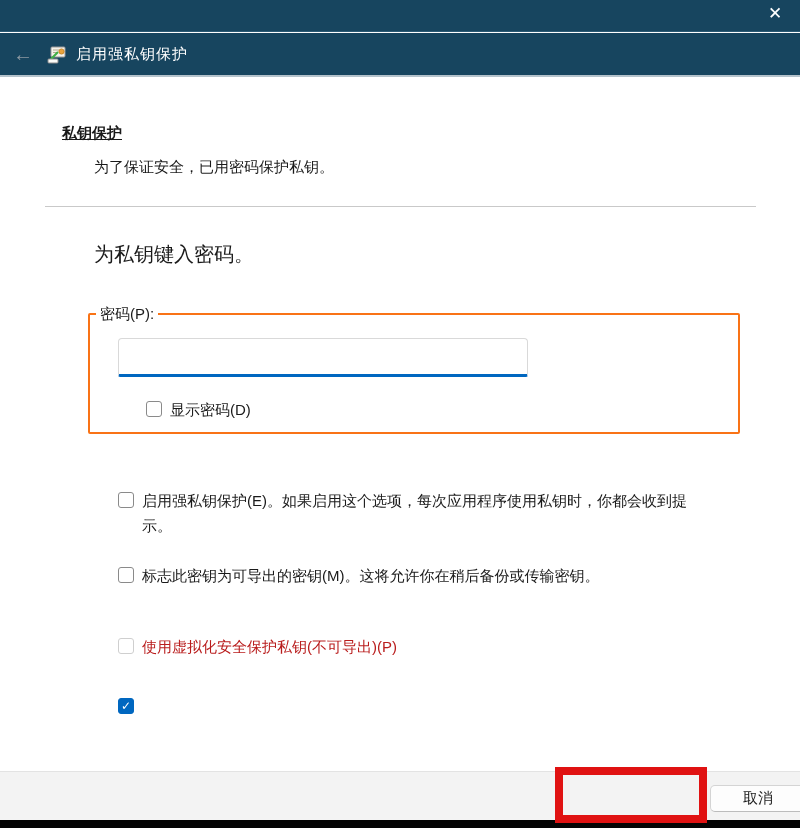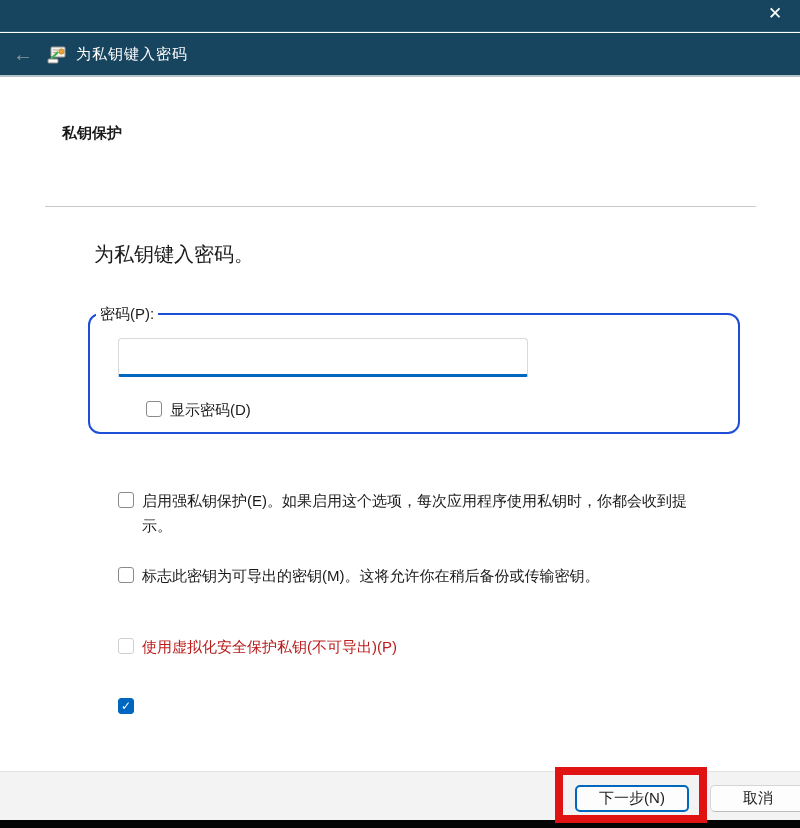--- a/index.html
+++ b/index.html
@@ -23,27 +23,27 @@
     background:#17455f;border-bottom:2px solid #b4c2cb;box-sizing:border-box;
     display:flex;align-items:center;
   }
   .back-btn{
     width:30px;margin-left:8px;color:#8d9aa3;font-size:20px;line-height:1;
     text-align:center;
   }
   .cert-icon{width:22px;height:22px;margin-left:8px;margin-right:8px;display:block;}
   .h-title{color:#ffffff;font-size:15px;letter-spacing:1px;}
   
-  .heading{position:absolute;left:62px;top:124px;font-size:15px;font-weight:bold;}
+  .heading{position:absolute;left:62px;top:124px;font-size:15px;font-weight:bold;text-decoration:underline;}
   .subheading{position:absolute;left:94px;top:158px;font-size:15px;}
   .rule{position:absolute;left:45px;top:206px;width:711px;height:0;border-top:1px solid #c9c9c9;}
   .intro{position:absolute;left:94px;top:241px;font-size:20px;}
   .groupbox{
     position:absolute;left:88px;width:652px;
-    border:2px solid #1d4ed8;border-radius:12px;box-sizing:border-box;background:transparent;
+    border:2px solid #f97316;border-radius:2px;box-sizing:border-box;background:transparent;
   }
   .gb-password{top:313px;height:121px;}
   .gb-options{top:463px;height:281px;}
   .legend{
     position:absolute;left:6px;top:-10px;background:#ffffff;padding:0 4px;
     font-size:15px;white-space:nowrap;
   }
   .pw-input{
     position:absolute;left:118px;top:338px;width:410px;height:39px;box-sizing:border-box;
     border:1px solid #d9d9d9;border-bottom:3px solid #0067c0;border-radius:4px 4px 2px 2px;
@@ -99,24 +99,25 @@
     </div>
     <svg class="cert-icon" viewBox="0 0 22 22">
       <rect x="5" y="4" width="14" height="10" rx="1" fill="#f5f2ea" stroke="#9a9a9a" stroke-width="1"></rect>
       <line x1="7" y1="7" x2="13" y2="7" stroke="#b0a890" stroke-width="1"></line>
       <line x1="7" y1="9.5" x2="12" y2="9.5" stroke="#b0a890" stroke-width="1"></line>
       <circle cx="15.5" cy="8.5" r="2.6" fill="#e8a33d" stroke="#c07d20" stroke-width="0.8"></circle>
       <path d="M12 9 L5 16" stroke="#3faf46" stroke-width="2.2" fill="none"></path>
       <path d="M8.2 16.8 L3.6 17.6 L5.4 13.4 Z" fill="#3faf46"></path>
       <rect x="2" y="16" width="10" height="4" rx="0.8" fill="#fbfbf8" stroke="#8d8d8d" stroke-width="1"></rect>
     </svg>
-    <span class="h-title">为私钥键入密码</span>
+    <span class="h-title">启用强私钥保护</span>
   </div>
 
   <div class="heading">私钥保护</div>
+  <div class="subheading">为了保证安全，已用密码保护私钥。</div>
   <div class="rule"></div>
   <div class="intro">为私钥键入密码。</div>
 
   <div class="groupbox gb-password">
     <span class="legend">密码(P):</span>
   </div>
   <input class="pw-input" type="password" value="" style="">
   <div class="cb-row" style="top:397px;margin-left:28px;">
     <span class="cb-box"></span>
     <span class="cb-label">显示密码(D)</span>
@@ -138,21 +139,20 @@
     <span class="cb-label wrap-560">使用虚拟化安全保护私钥(不可导出)(P)</span>
   </div>
 
   <div class="cb-row" style="top:694px;">
     <span class="cb-box checked">
       <span>✓</span>
     </span>
   </div>
 
   <div class="footer">
-    <button class="btn btn-next">下一步(N)</button>
     <button class="btn btn-cancel">取消</button>
   </div>
 
   <div class="red-annotation"></div>
 
   <div class="black-bar"></div>
 
 </div>
 
 </body></html>

